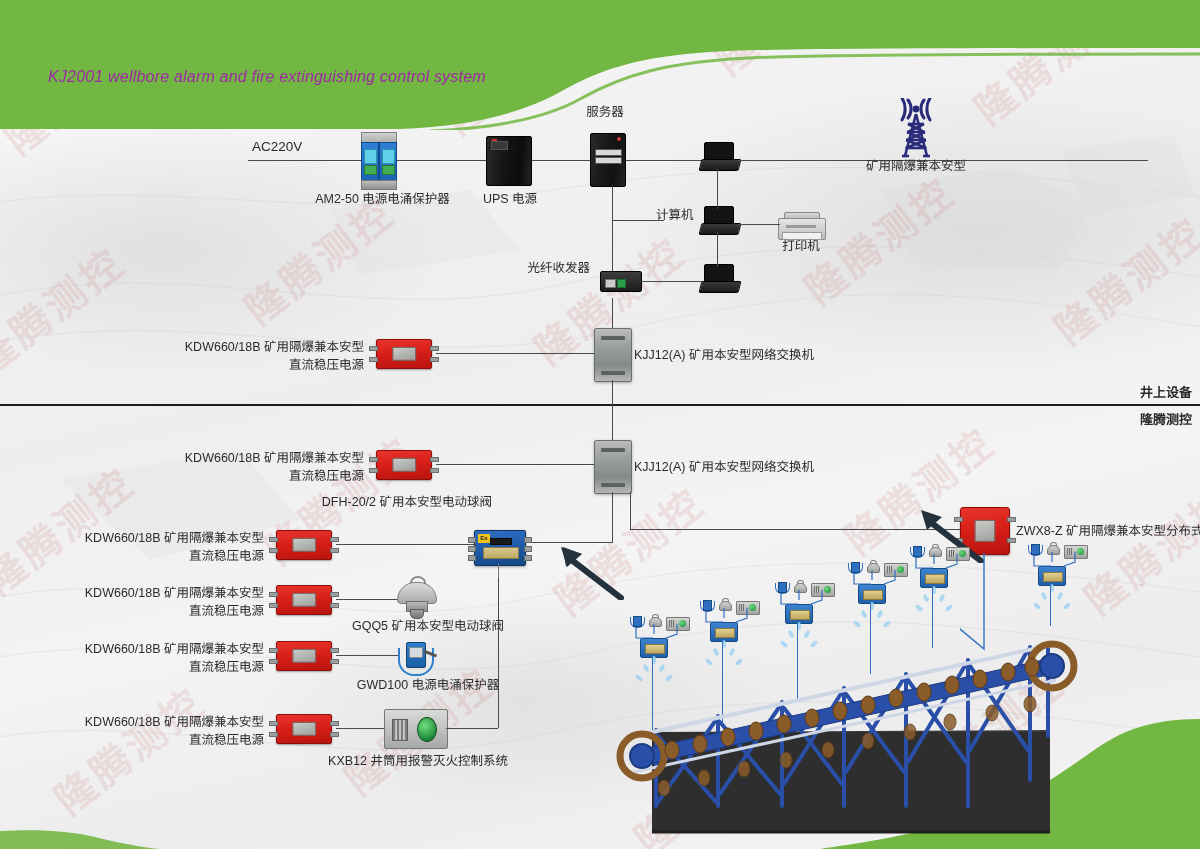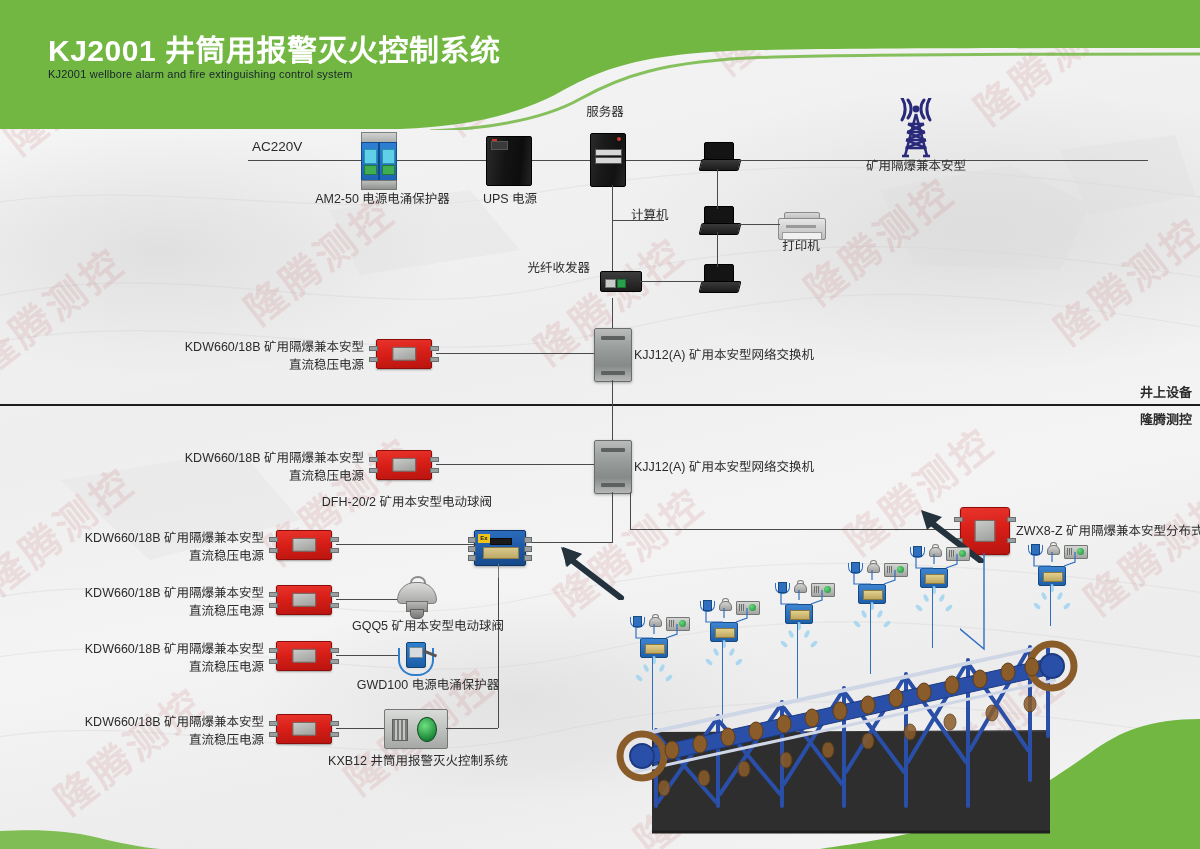--- a/index.html
+++ b/index.html
@@ -29,22 +29,22 @@
     transform:rotate(-38deg);white-space:nowrap;
   }
 
   
   .header-wrap{position:absolute;left:0;top:0;width:1200px;height:130px;}
   .title-main{
     position:absolute;left:48px;top:26px;color:#ffffff;font-size:30px;font-weight:700;
     letter-spacing:.5px;white-space:nowrap;
   }
   .title-sub{
-    position:absolute;left:48px;top:68px;color:#0f172a;font-size:11px;font-weight:400;
-    letter-spacing:.2px;white-space:nowrap;opacity:.92;
+    position:absolute;left:48px;top:68px;color:#a21caf;font-size:16px;font-weight:400;
+    letter-spacing:.2px;white-space:nowrap;opacity:.92;font-style:italic;
   }
 
   
   .footer-wrap{position:absolute;left:0;bottom:0;width:1200px;height:130px;}
 
   
   .diagram{position:absolute;left:0;top:0;width:1200px;height:849px;}
 
   
   .lbl{
@@ -227,21 +227,20 @@
     <div class="wm" style="left:620px;top:760px">隆腾测控</div>
     <div class="wm" style="left:900px;top:700px">隆腾测控</div>
     <div class="wm" style="left:1100px;top:760px">隆腾测控</div>
   </div>
 
   <div class="header-wrap">
     <svg width="1200" height="130" viewBox="0 0 1200 130">
       <path d="M0,0 L1200,0 L1200,48 C1050,48 880,48 760,50 C640,52 600,70 560,92 C520,114 470,126 400,129 L0,129 Z" fill="#73b743"></path>
       <path d="M1200,54 C1040,54 900,54 775,57 C660,60 618,78 580,99 C548,117 500,128 430,131" fill="none" stroke="#73b743" stroke-width="3" opacity=".85"></path>
     </svg>
-    <div class="title-main">KJ2001 井筒用报警灭火控制系统</div>
     <div class="title-sub">KJ2001 wellbore alarm and fire extinguishing control system</div>
   </div>
 
   <div class="footer-wrap">
     <svg width="1200" height="130" viewBox="0 0 1200 130">
       <path d="M1200,130 L1200,0 C1150,0 1120,12 1090,34 C1050,62 1010,90 950,105 C900,118 860,124 820,130 Z" fill="#73b743"></path>
       <path d="M0,130 L0,112 C40,110 70,112 95,118 C120,124 140,128 160,130 Z" fill="#73b743" opacity=".9"></path>
     </svg>
   </div>
 
@@ -289,21 +288,21 @@
     <div class="laptop" style="left:700px;top:206px;">
       <div class="scr"></div>
         <div class="base"></div>
     </div>
     <div class="laptop" style="left:700px;top:264px;">
       <div class="scr"></div>
         <div class="base"></div>
     </div>
     <div class="ln v" style="left:717px;top:169px;height:40px;"></div>
     <div class="ln v" style="left:717px;top:232px;height:35px;"></div>
-    <div class="lbl" style="left:631px;top:207px;">计算机</div>
+    <div class="lbl" style="left:656px;top:207px;">计算机</div>
     <div class="ln h" style="left:612px;top:220px;width:52px;"></div>
 
     <div class="printer" style="left:778px;top:212px;">
       <div class="top"></div>
         <div class="body"></div>
         <div class="out"></div>
         <div class="tray"></div>
     </div>
     <div class="ln h" style="left:738px;top:224px;width:42px;"></div>
     <div class="lbl c" style="left:772px;top:238px;width:58px;">打印机</div>

